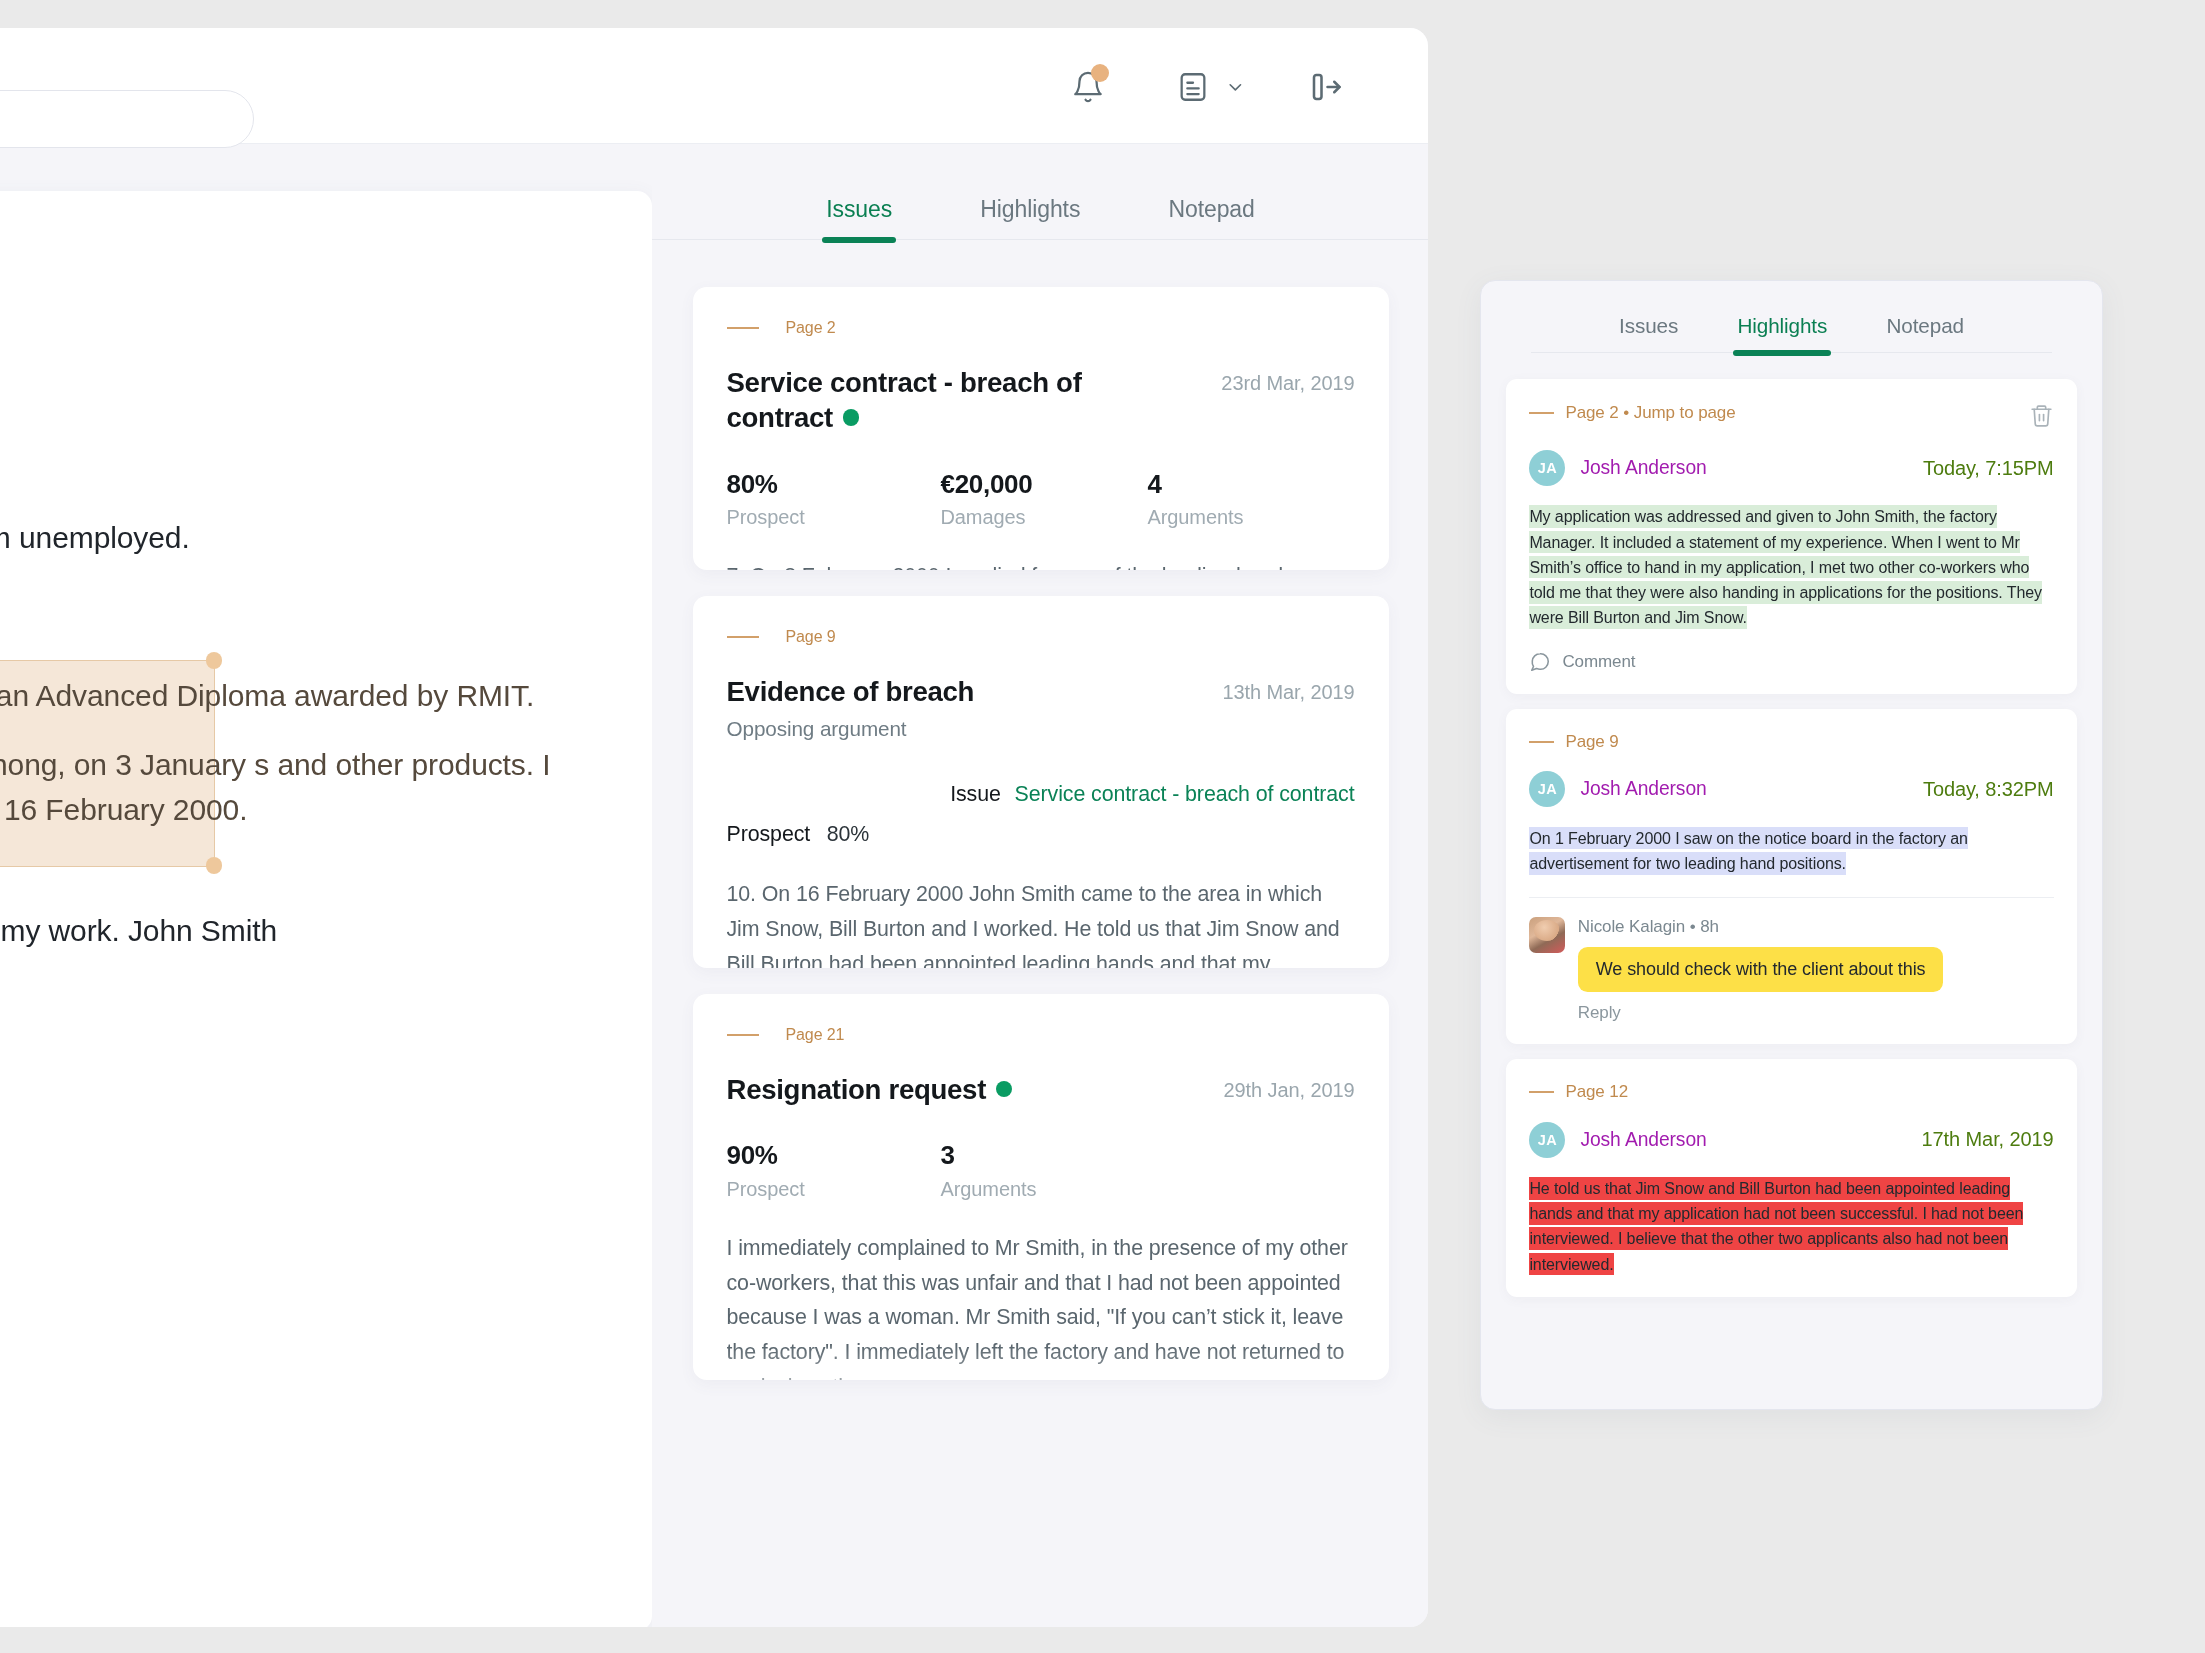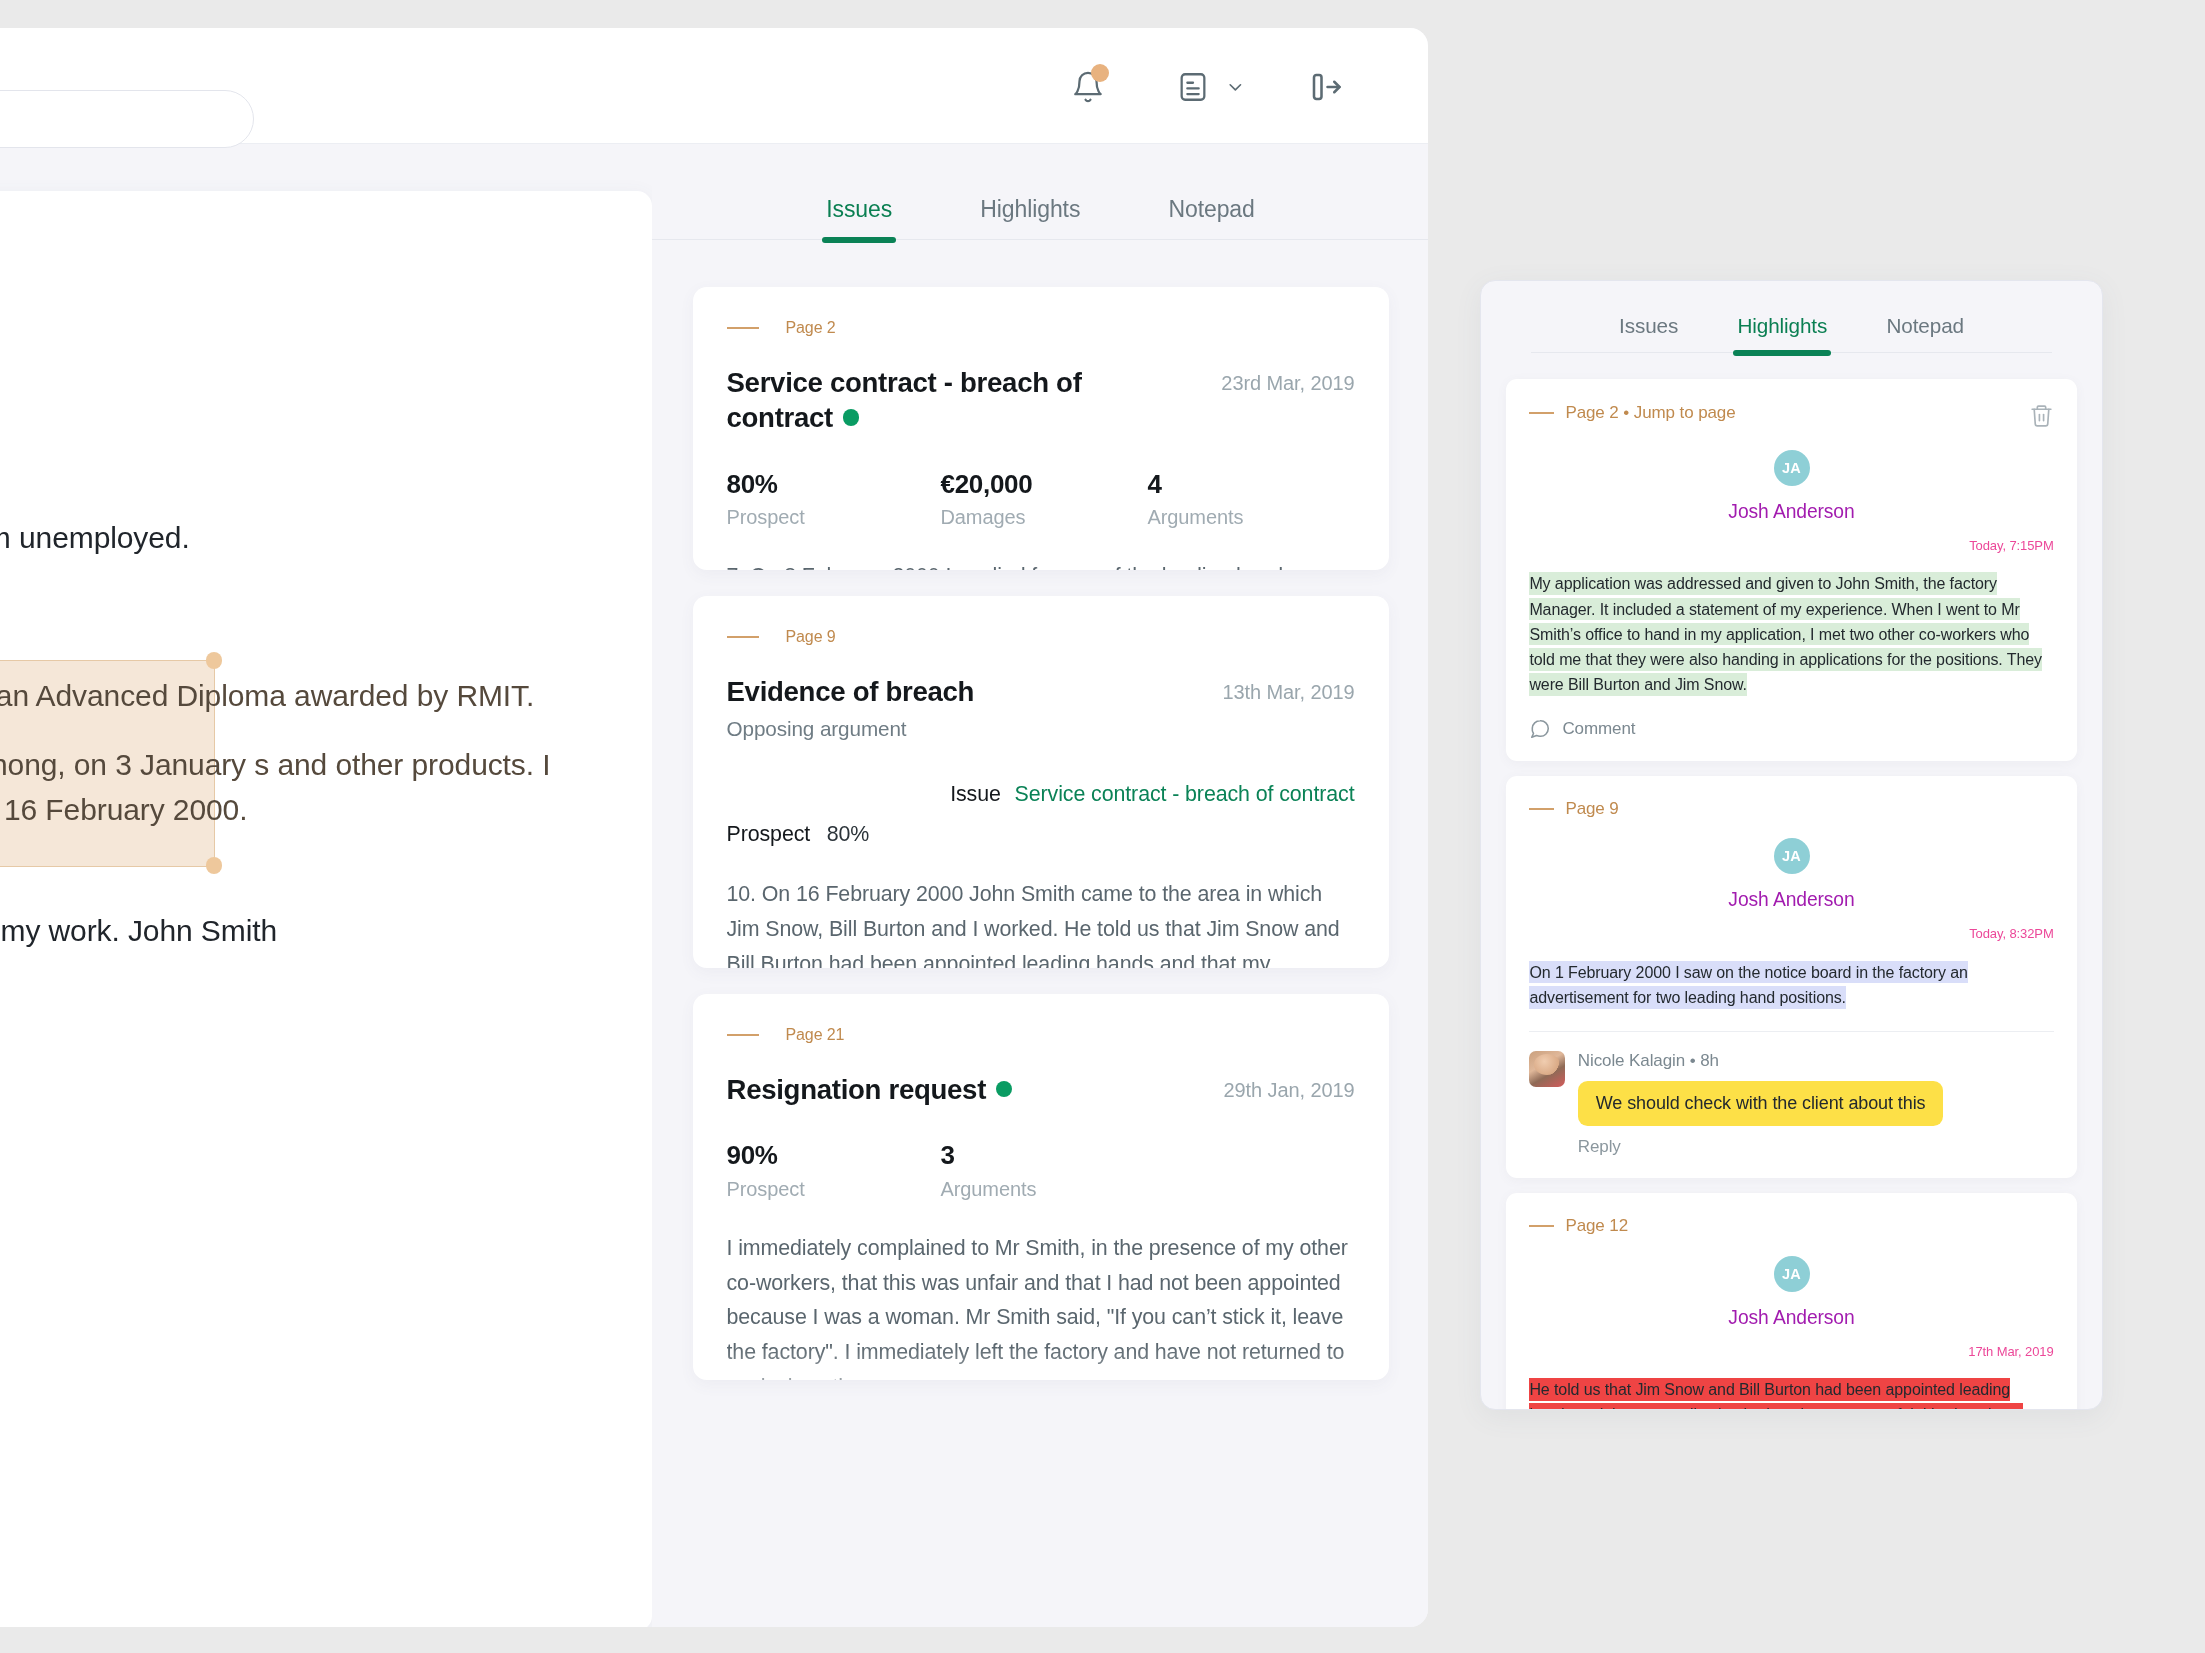--- a/index.html
+++ b/index.html
@@ -272,21 +272,20 @@
   .hl-pageref {
     display: flex; align-items: center; gap: 11px;
     font-size: 17px; color: #c08a4e; letter-spacing: -0.1px;
     cursor: pointer;
   }
   .hl-pageref .dash { width: 25px; height: 2.1px; background: #d2a06a; display: block; }
   .trash-btn { background: none; border: none; cursor: pointer; padding: 0; }
   .hl-user {
     display: flex; align-items: center; gap: 15px;
     margin-top: 19.3px;
-    flex-direction: column;
   }
   .avatar {
     width: 36px; height: 36px; border-radius: 50%;
     background: #8ecfd6;
     color: #fff; font-size: 14.5px; font-weight: bold;
     display: flex; align-items: center; justify-content: center;
     letter-spacing: 0.3px;
     flex: none;
   }
   .avatar.photo {
@@ -296,21 +295,21 @@
   }
   .avatar.photo::after {
     content: ""; position: absolute;
     left: 14%; top: 8%; width: 72%; height: 58%;
     border-radius: 50%;
     background: radial-gradient(circle at 40% 35%, #f0cdb0 0%, #d9a985 70%, rgba(0,0,0,0) 72%);
   }
   .hl-name { font-size: 19.3px; color: #a21caf; letter-spacing: -0.1px; }
   .hl-time {
     margin-left: auto;
-    font-size: 13px; color: #ec4899; white-space: nowrap; letter-spacing: -0.1px;
+    font-size: 20px; color: #4d7c0f; white-space: nowrap; letter-spacing: -0.1px;
   }
   .hl-quote {
     margin-top: 18px;
     font-size: 16px; line-height: 1.58;
     color: #23292e; letter-spacing: -0.1px;
   }
   .hl-quote span {
     padding: 2.8px 0;
     box-decoration-break: clone;
     -webkit-box-decoration-break: clone;

